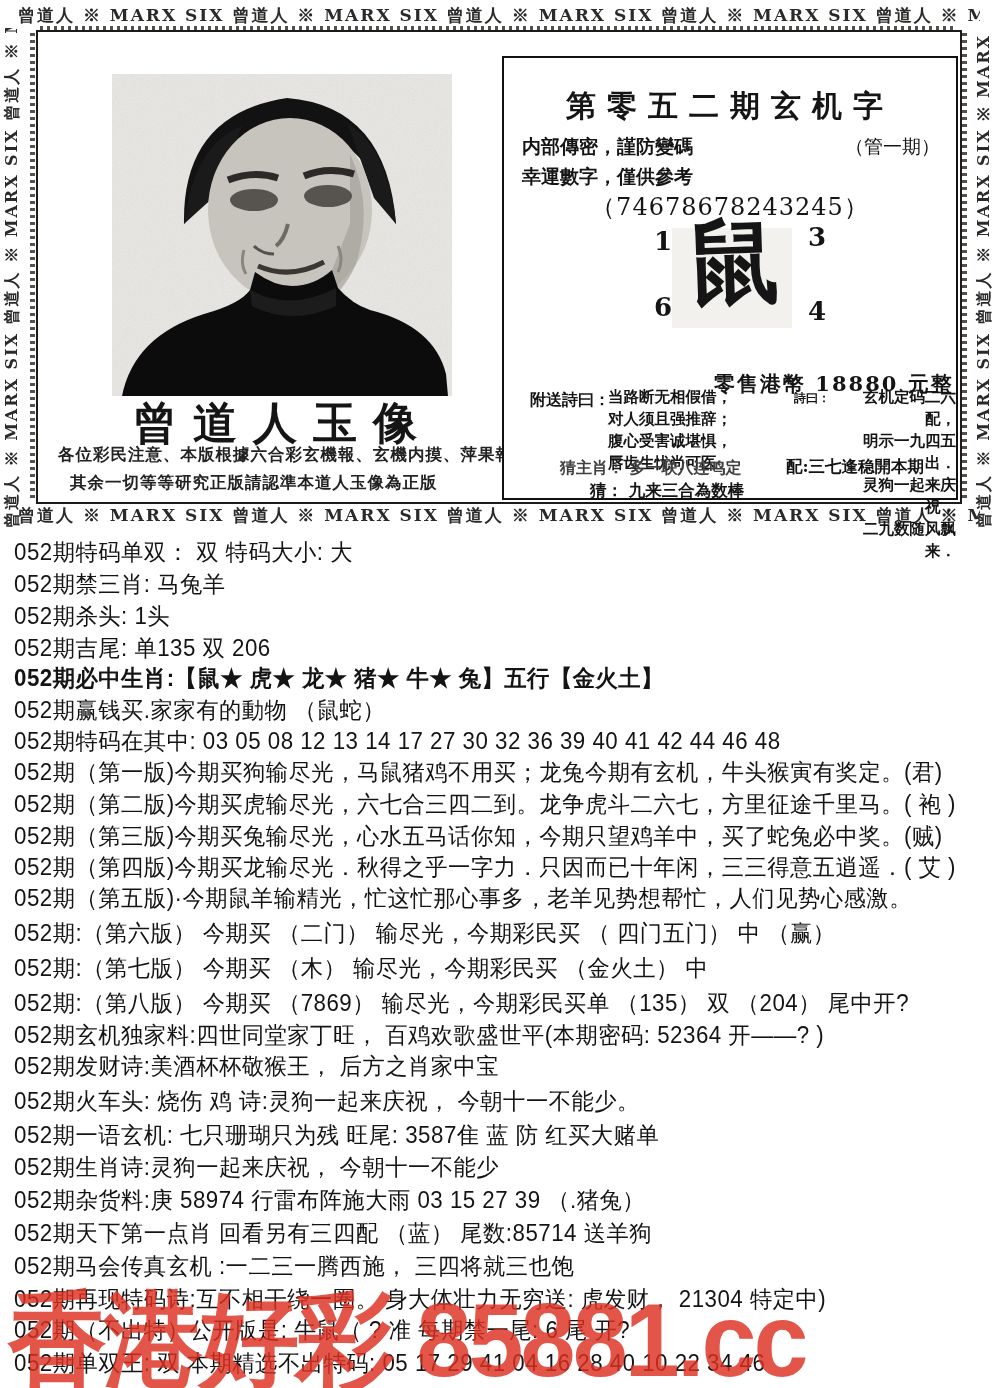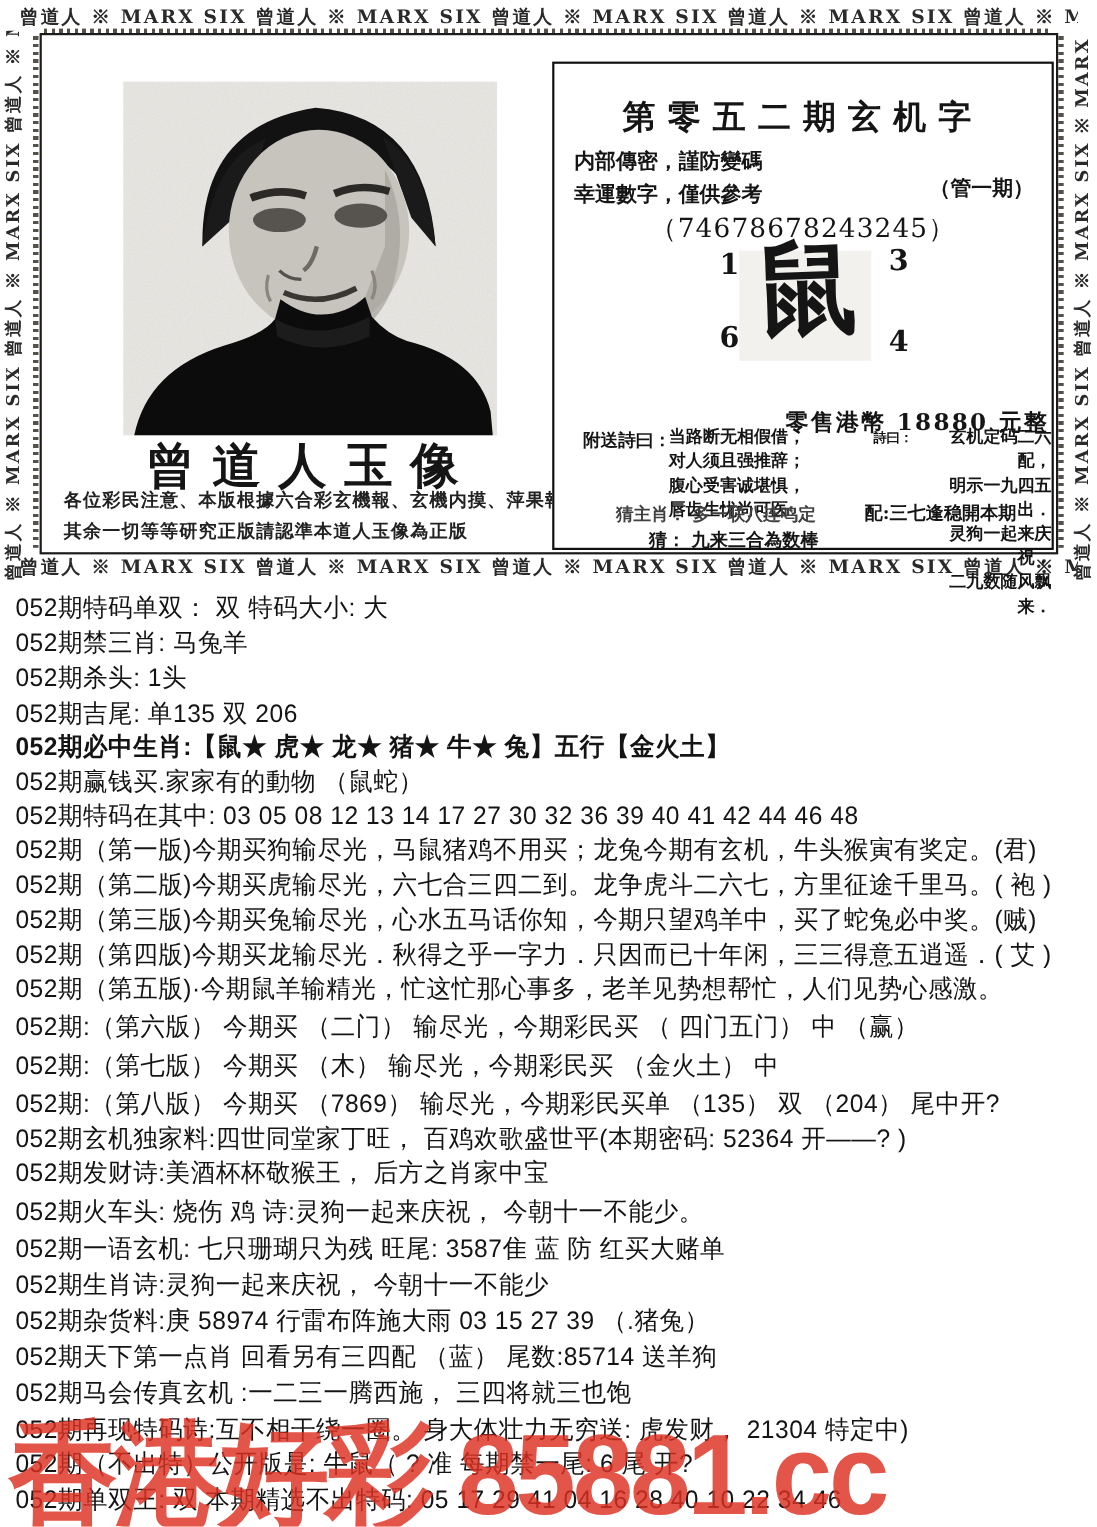--- a/index.html
+++ b/index.html
@@ -24,29 +24,29 @@
   .main-box{position:absolute;left:36px;top:30px;width:922px;height:470px;
             border:2px solid #1b1b1b;background:#fff;}
   
   .photo{position:absolute;left:74px;top:42px;width:340px;height:322px;}
   .photo svg{display:block;}
   .caption{position:absolute;left:40px;top:362px;width:410px;text-align:center;
            font-family:"DejaVu Serif",serif;font-weight:900;font-size:44px;letter-spacing:16px;}
   .note{position:absolute;left:20px;font-size:16.5px;letter-spacing:1px;color:#222;
         font-family:"DejaVu Serif",serif;font-weight:700;white-space:nowrap;}
   .note1{top:412px;}
-  .note2{top:440px;}
+  .note2{top:440px;margin-left:12px;}
   
   .info-box{position:absolute;left:464px;top:24px;width:452px;height:440px;
             border:2.5px solid #111;background:#fff;
             font-family:"DejaVu Serif",serif;}
   .ib-title{position:absolute;left:0;top:28px;width:100%;text-align:center;
             font-size:30px;font-weight:900;letter-spacing:11px;white-space:nowrap;}
   .ib-line1{position:absolute;left:18px;top:76px;font-size:19px;font-weight:700;}
-  .ib-period{position:absolute;right:16px;top:76px;font-size:19px;font-weight:700;margin-top:24px;}
+  .ib-period{position:absolute;right:16px;top:76px;font-size:19px;font-weight:400;}
   .ib-line2{position:absolute;left:18px;top:106px;font-size:19px;font-weight:700;}
   .ib-nums{position:absolute;left:0;top:133px;width:100%;text-align:center;
            font-size:24px;font-weight:400;letter-spacing:1px;}
   .zodiac-wrap{position:absolute;left:126px;top:162px;width:200px;height:110px;}
   .zodiac-bg{position:absolute;left:42px;top:8px;width:120px;height:100px;background:#f2f1ed;}
   .zodiac-char{position:absolute;left:46px;top:-8px;width:116px;text-align:center;
                font-size:92px;font-weight:900;transform:rotate(-2deg);line-height:1.1;}
   .zc-num{position:absolute;font-size:26px;font-weight:700;}
   .zc-tl{left:24px;top:6px;}  .zc-tr{left:178px;top:2px;}
   .zc-bl{left:24px;top:72px;} .zc-br{left:178px;top:76px;}

